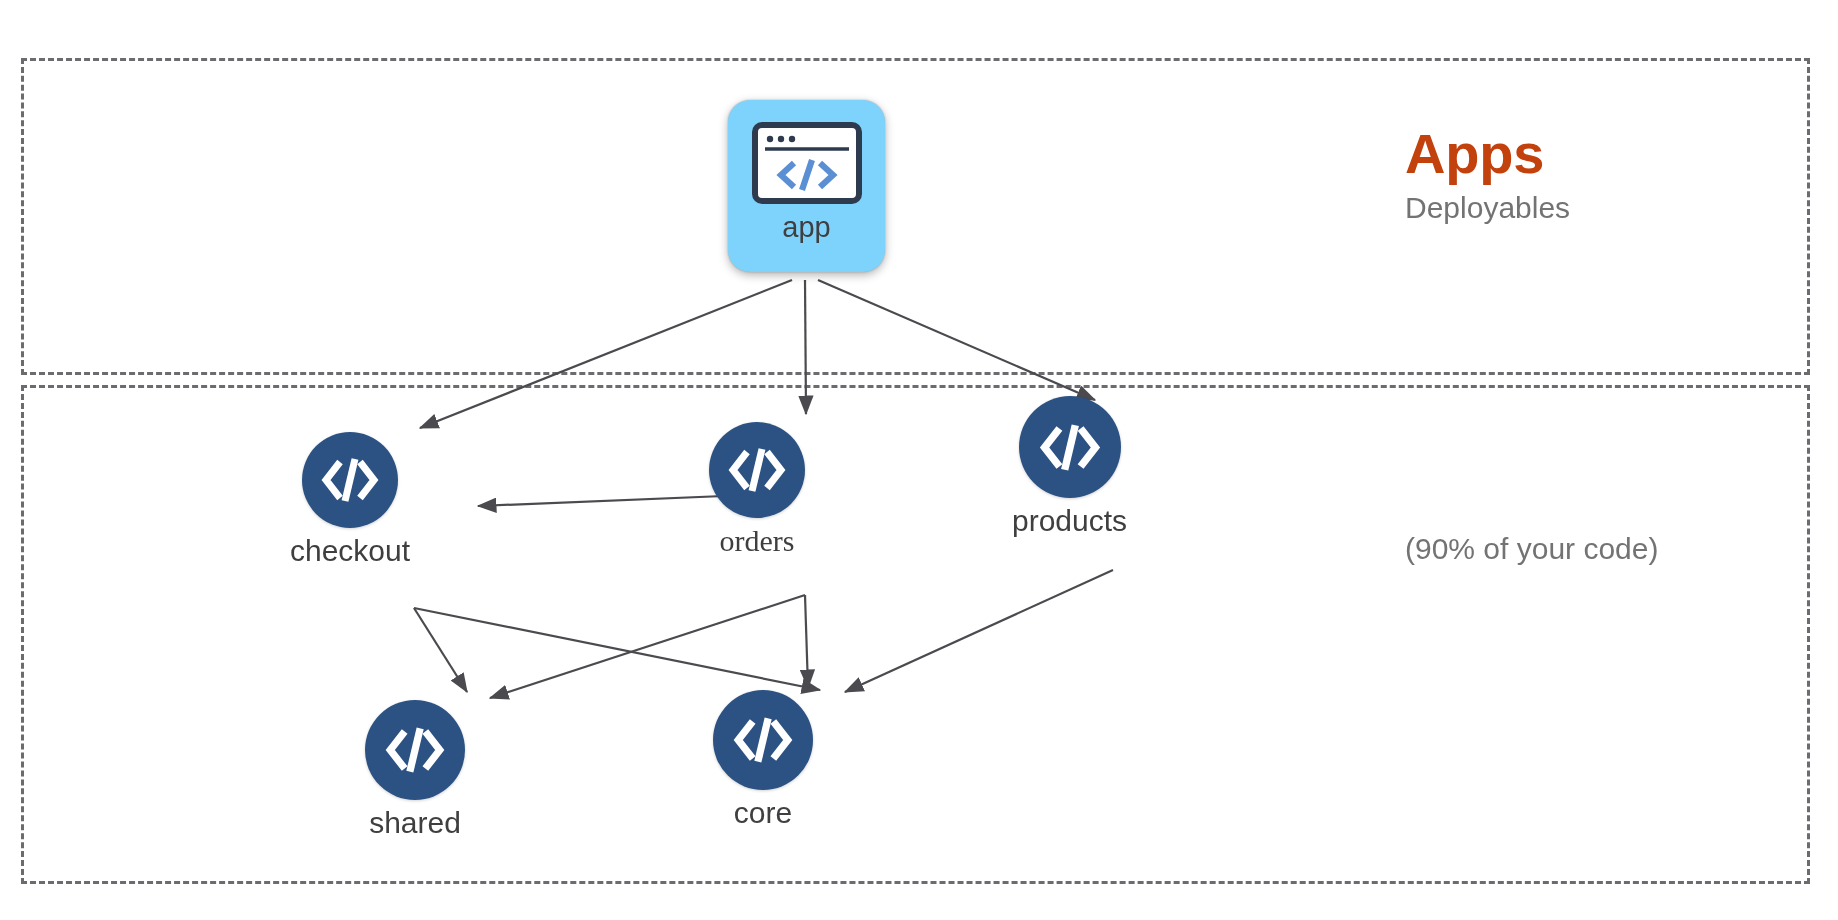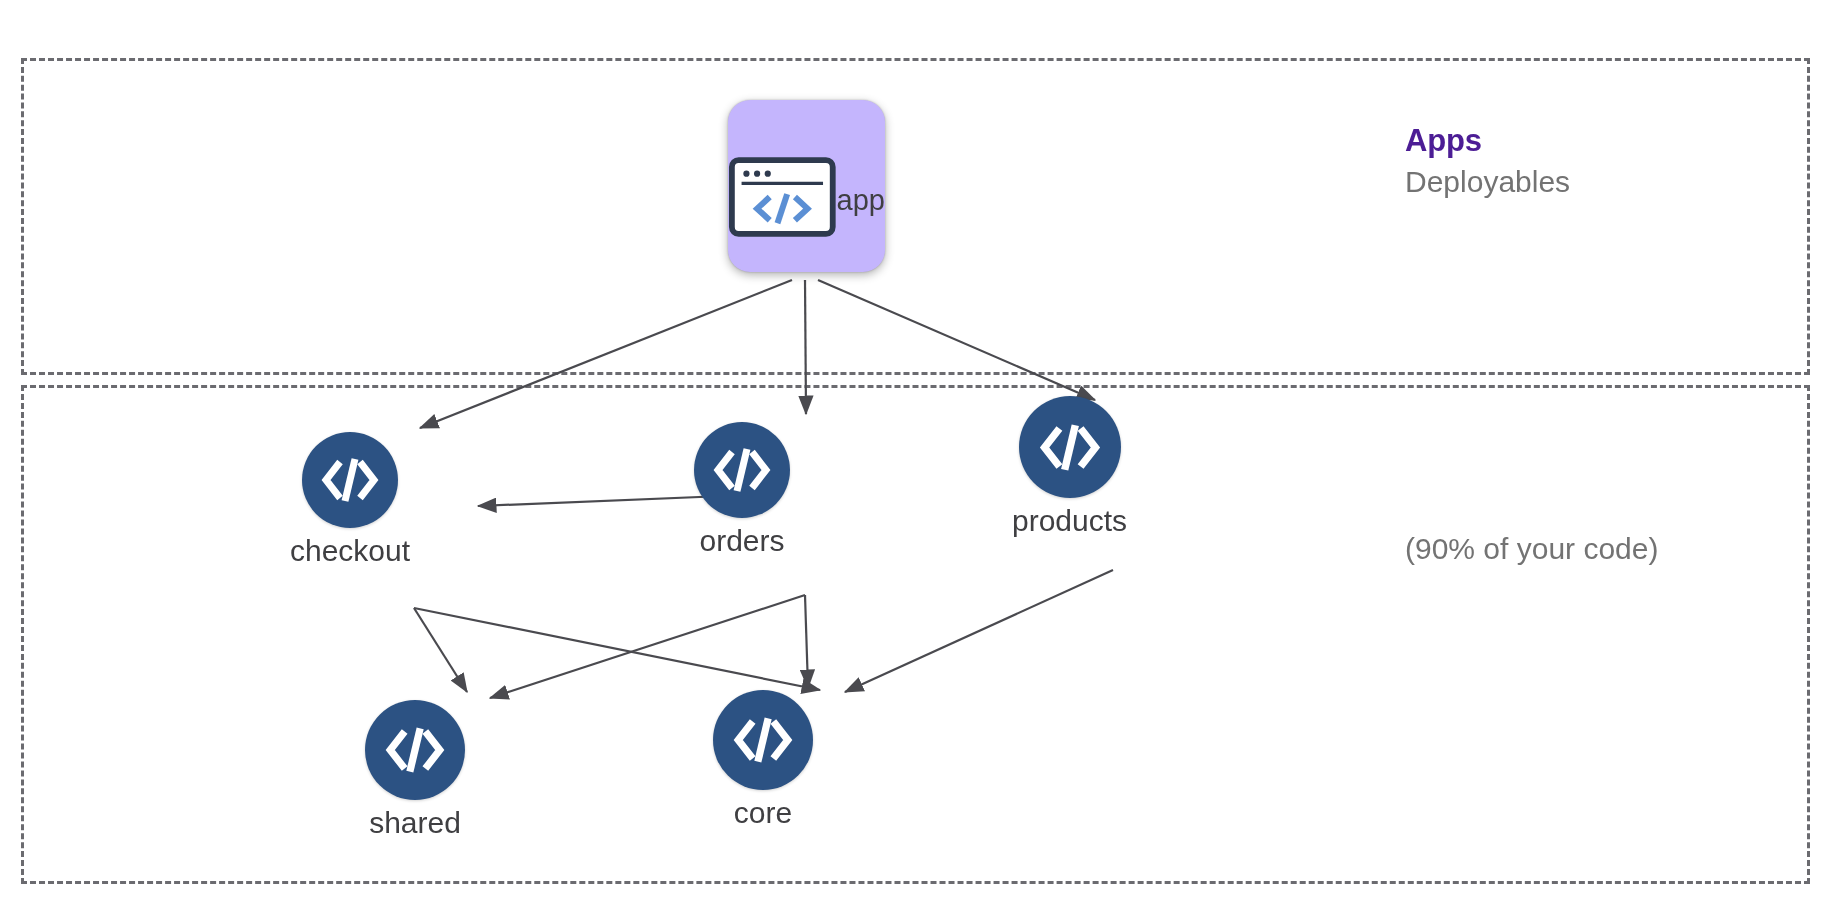--- a/index.html
+++ b/index.html
@@ -30,23 +30,23 @@
   }
   #zone-apps  { left: 21px; top: 58px;  width: 1789px; height: 317px; }
   #zone-libs  { left: 21px; top: 385px; width: 1789px; height: 499px; }
 
   .zone-caption {
     position: absolute;
     user-select: none;
   }
   .zone-caption .zone-title {
     display: block;
-    font-size: 31px;
+    font-size: 56px;
     font-weight: bold;
-    color: #4c1d95;
+    color: #c2410c;
     line-height: 1.05;
     letter-spacing: -0.2px;
   }
   .zone-caption .zone-sub {
     display: block;
     font-size: 30px;
     font-weight: normal;
     color: #737373;
     line-height: 1.35;
     margin-top: 4px;
@@ -54,24 +54,25 @@
   #caption-apps { left: 1405px; top: 125px; }
   #caption-libs { left: 1405px; top: 525px; }
 
   
   #node-app {
     position: absolute;
     left: 728px;
     top: 100px;
     width: 157px;
     height: 172px;
-    background: #c4b5fd;
+    background: #7dd3fc;
     border-radius: 22px;
     box-shadow: 0 3px 10px rgba(0,0,0,0.30), 0 0 2px rgba(0,0,0,0.25);
     display: flex;
+    flex-direction: column;
     align-items: center;
     justify-content: flex-start;
     padding-top: 21px;
     box-sizing: border-box;
   }
   .browser-icon {
     width: 112px;
     height: 84px;
     display: block;
   }
@@ -100,21 +101,21 @@
   .lib-circle svg { display: block; }
   .lib-node .node-label {
     margin-top: 6px;
     font-size: 30px;
     color: #3f3f42;
     line-height: 1.1;
     white-space: nowrap;
   }
 
   #node-products { left: 290px;  top: 432px; }
-  #node-orders   { left: 694px;  top: 422px; }
+  #node-orders   { left: 709px;  top: 422px; font-family: Liberation Serif, serif; }
   #node-checkout { left: 1012px; top: 396px; }
   #node-shared   { left: 365px;  top: 700px; }
   #node-core     { left: 713px;  top: 690px; }
 
   #edges {
     position: absolute;
     left: 0; top: 0;
     width: 1838px;
     height: 920px;
     pointer-events: none;

